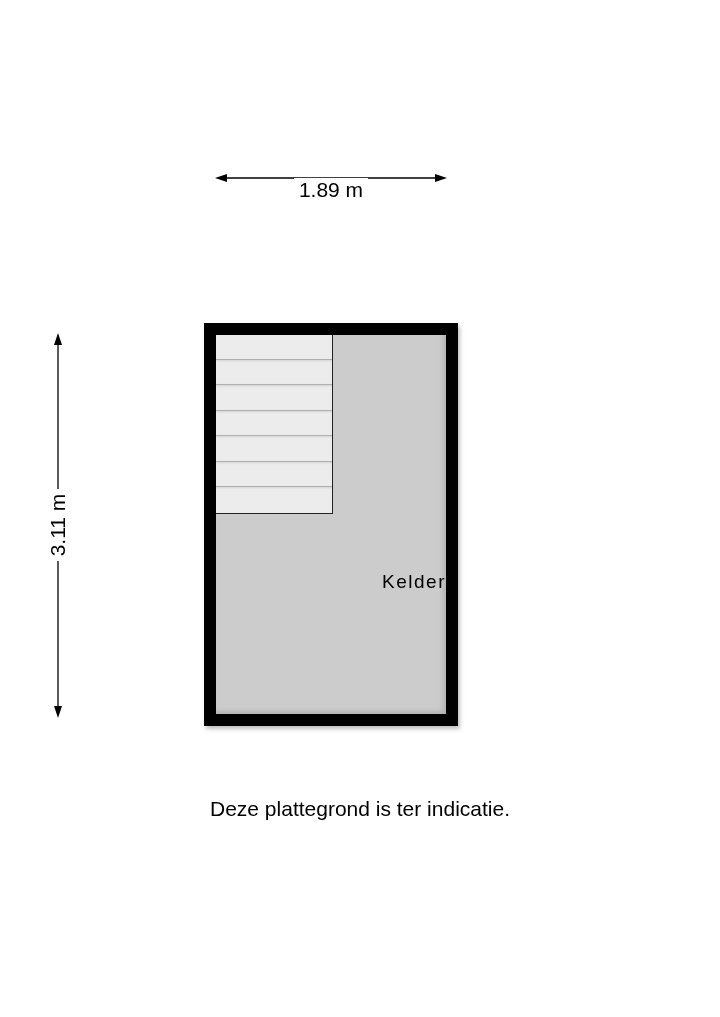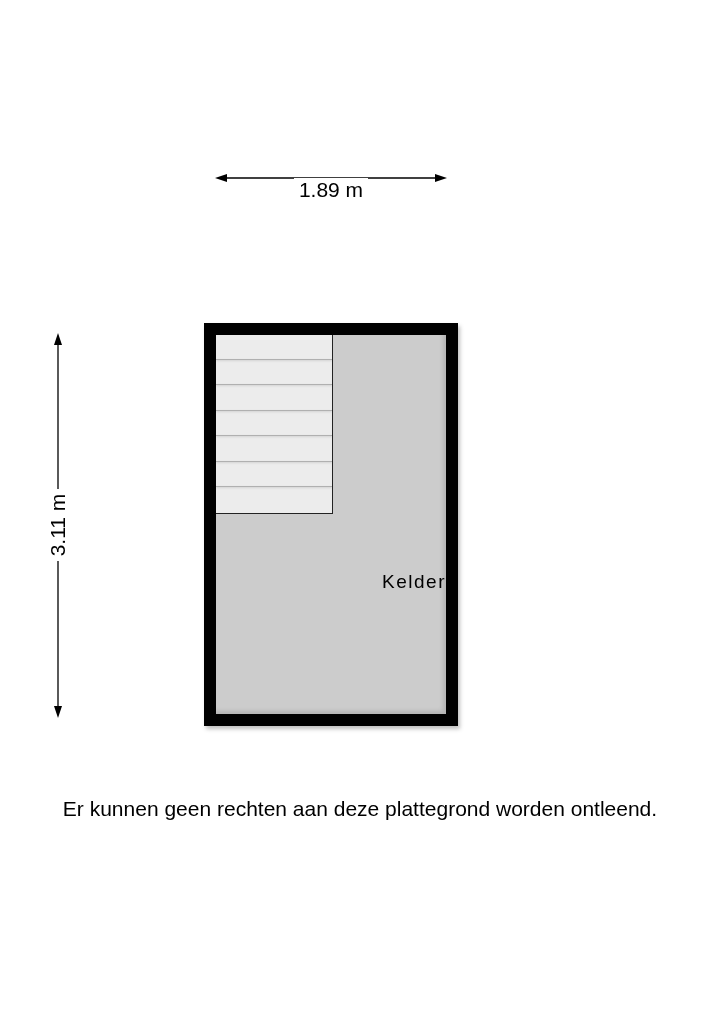--- a/index.html
+++ b/index.html
@@ -47,14 +47,14 @@
   <div class="step" style="top:49px"></div>
   <div class="step" style="top:75px"></div>
   <div class="step" style="top:100px"></div>
   <div class="step" style="top:126px"></div>
   <div class="step" style="top:151px"></div>
 </div>
 
 <div class="abs room-label">Kelder</div>
 
 <div class="abs disclaimer">
-  <div>Er kunnen geen rechten aan deze plattegrond worden ontleend.</div>
+  <div>Deze plattegrond is ter indicatie.</div>
 </div>
 
 </body></html>

